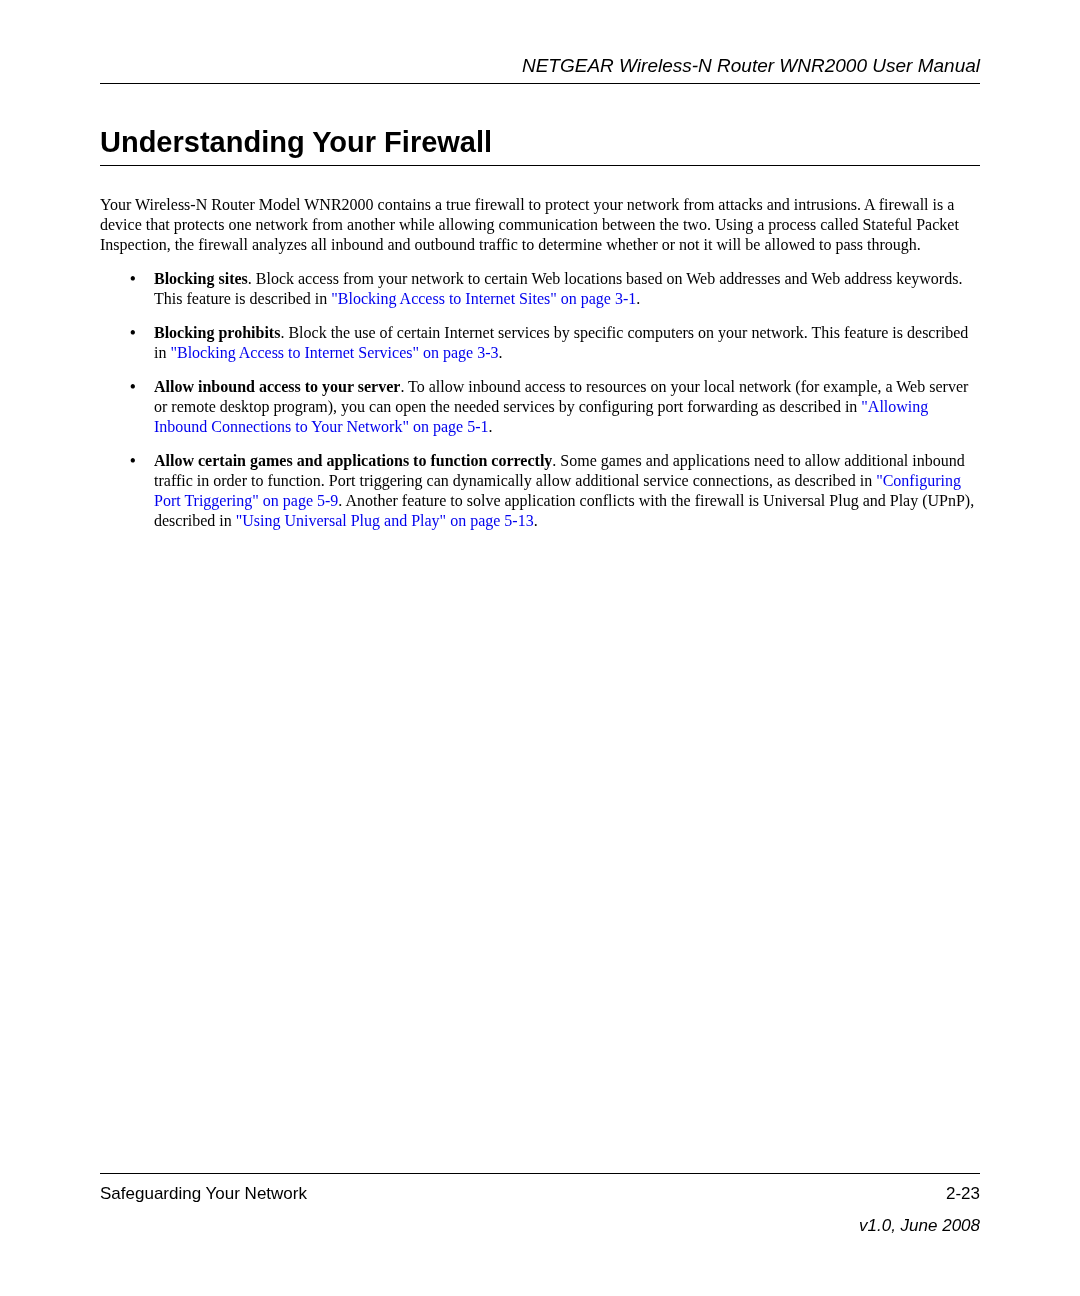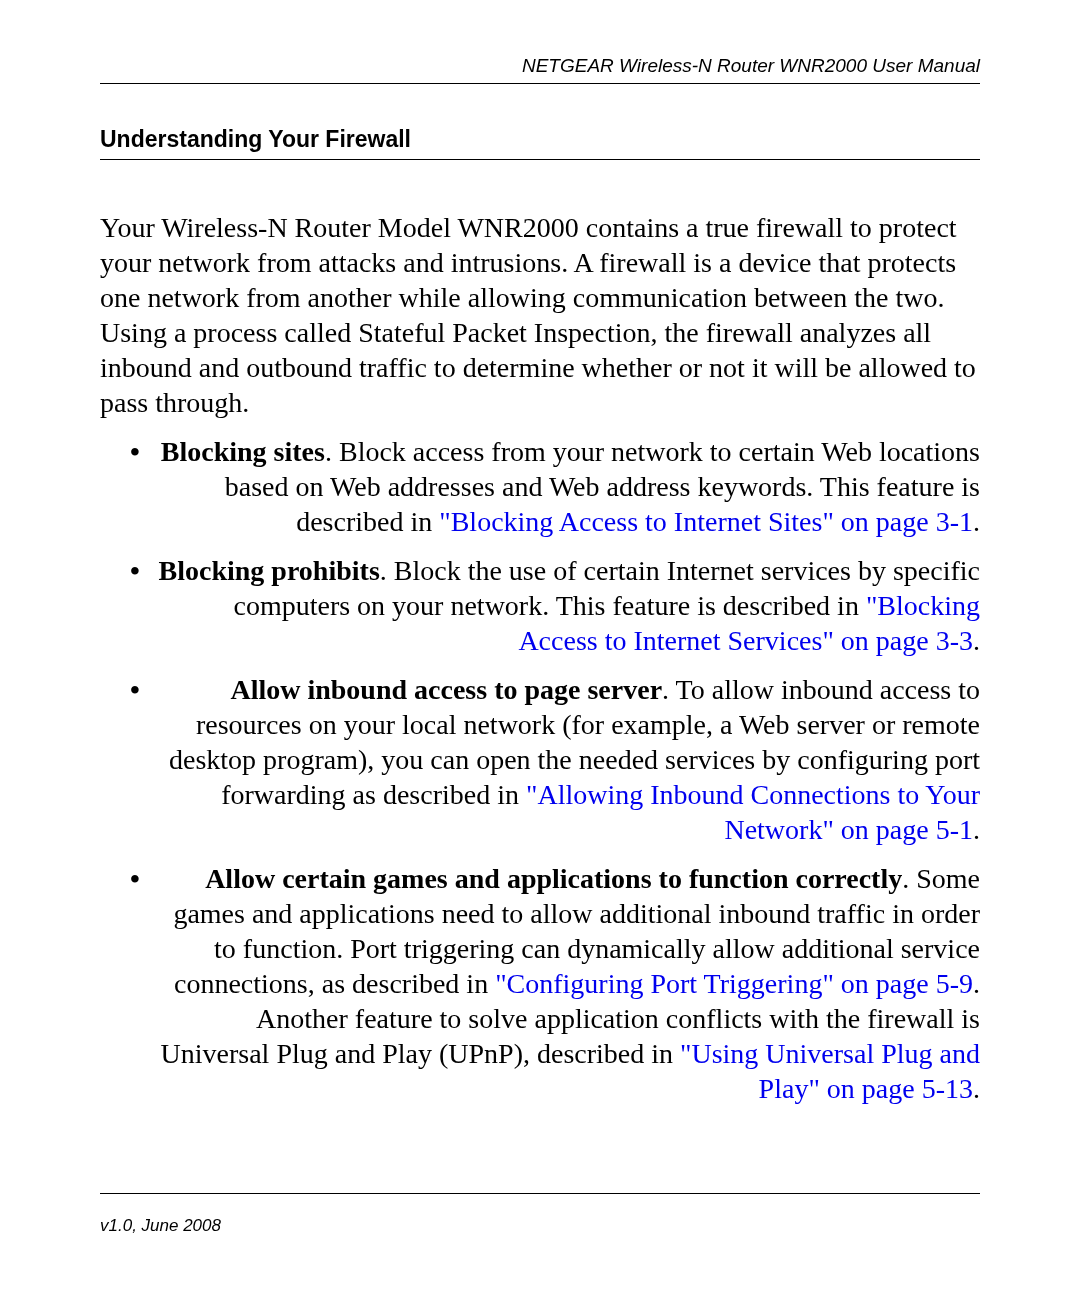--- a/index.html
+++ b/index.html
@@ -22,40 +22,39 @@
     text-align: right;
     font-family: Arial, Helvetica, sans-serif;
     font-style: italic;
     font-size: 19px;
     padding-bottom: 6px;
     border-bottom: 1.5px solid #000;
   }
   h1.section-heading {
     font-family: Arial, Helvetica, sans-serif;
     font-weight: bold;
-    font-size: 23px;
+    font-size: 29px;
     font-style: normal;
     margin: 42px 0 0 0;
     padding-bottom: 6px;
     border-bottom: 1.5px solid #000;
   }
   .body-area {
-    margin-top: 50px;
-    font-size: 28px;
+    margin-top: 29px;
+    font-size: 16px;
     line-height: 1.25;
     flex: 1;
   }
   .body-area p {
     margin: 0 0 12px 0;
   }
   ul.bullets {
     list-style: none;
     padding: 0 0 0 30px;
     margin: 14px 0 0 0;
-    text-align: right;
   }
   ul.bullets li {
     position: relative;
     padding-left: 24px;
     margin-bottom: 14px;
     line-height: 1.25;
   }
   ul.bullets li::before {
     content: "•";
     position: absolute;
@@ -74,21 +73,21 @@
     padding-top: 10px;
     font-family: Arial, Helvetica, sans-serif;
     font-size: 17px;
   }
   .footer-row {
     display: flex;
     justify-content: space-between;
     font-style: normal;
   }
   .footer-version {
-    text-align: left;
+    text-align: right;
     font-style: italic;
     margin-top: 12px;
   }
 </style>
 </head>
 <body>
 
 <div class="page">
 
   <div class="header-line">
@@ -99,23 +98,27 @@
 
   <div class="body-area">
     <p>Your Wireless-N Router Model WNR2000 contains a true firewall to protect your network from attacks and intrusions. A firewall is a device that protects one network from another while allowing communication between the two. Using a process called Stateful Packet Inspection, the firewall analyzes all inbound and outbound traffic to determine whether or not it will be allowed to pass through.</p>
 
     <ul class="bullets">
       <li><span class="b">Blocking sites</span><span>. Block access from your network to certain Web locations based on Web addresses and Web address keywords. This feature is described in </span><span class="link">"Blocking Access to Internet Sites" on page 3-1</span><span>.</span></li>
 
       <li><span class="b">Blocking prohibits</span><span>. Block the use of certain Internet services by specific computers on your network. This feature is described in </span><span class="link">"Blocking Access to Internet Services" on page 3-3</span><span>.</span></li>
 
 
-      <li><span class="b">Allow inbound access to page server</span><span>. To allow inbound access to resources on your local network (for example, a Web server or remote desktop program), you can open the needed services by configuring port forwarding as described in </span><span class="link">"Allowing Inbound Connections to Your Network" on page 5-1</span><span>.</span></li>
+      <li><span class="b">Allow inbound access to your server</span><span>. To allow inbound access to resources on your local network (for example, a Web server or remote desktop program), you can open the needed services by configuring port forwarding as described in </span><span class="link">"Allowing Inbound Connections to Your Network" on page 5-1</span><span>.</span></li>
 
       <li><span class="b">Allow certain games and applications to function correctly</span><span>. Some games and applications need to allow additional inbound traffic in order to function. Port triggering can dynamically allow additional service connections, as described in </span><span class="link">"Configuring Port Triggering" on page 5-9</span><span>. Another feature to solve application conflicts with the firewall is Universal Plug and Play (UPnP), described in </span><span class="link">"Using Universal Plug and Play" on page 5-13</span><span>.</span></li>
     </ul>
   </div>
 
   <div class="footer">
+    <div class="footer-row">
+      <span>Safeguarding Your Network</span>
+      <span>2-23</span>
+    </div>
     <div class="footer-version">v1.0, June 2008</div>
   </div>
 
 </div>
 
 </body></html>

